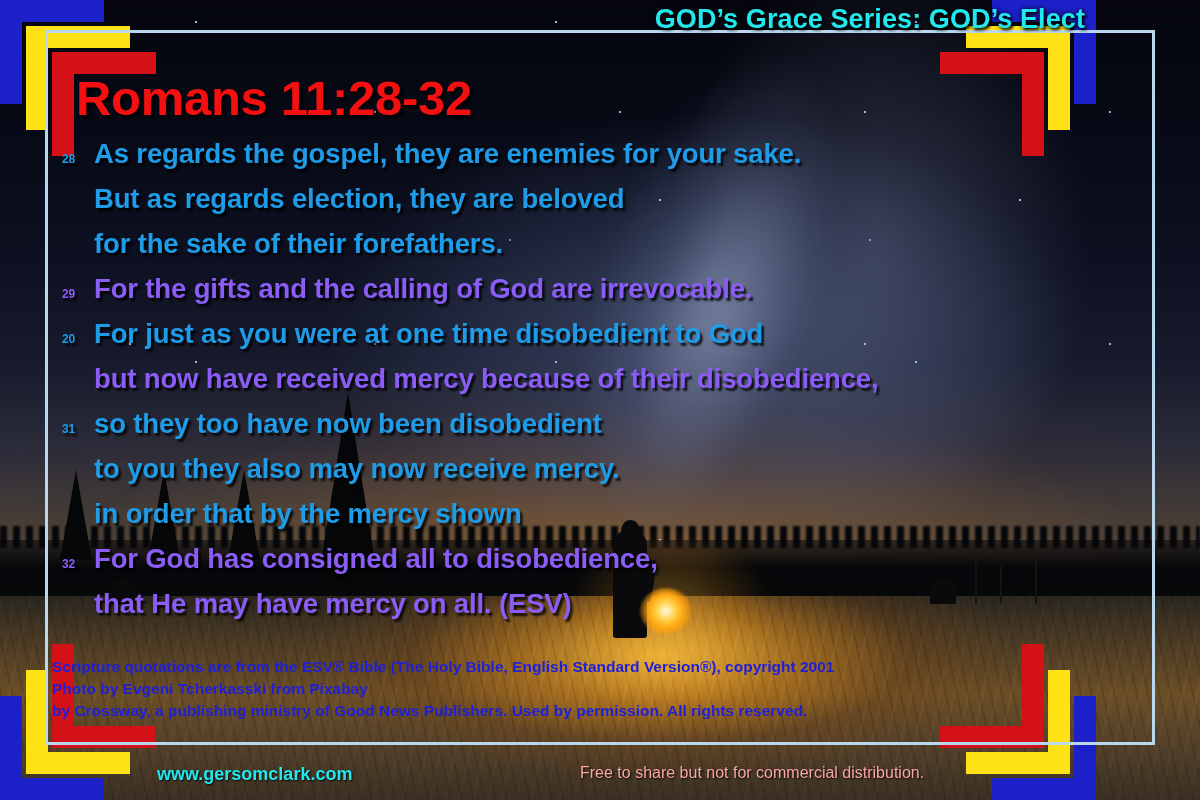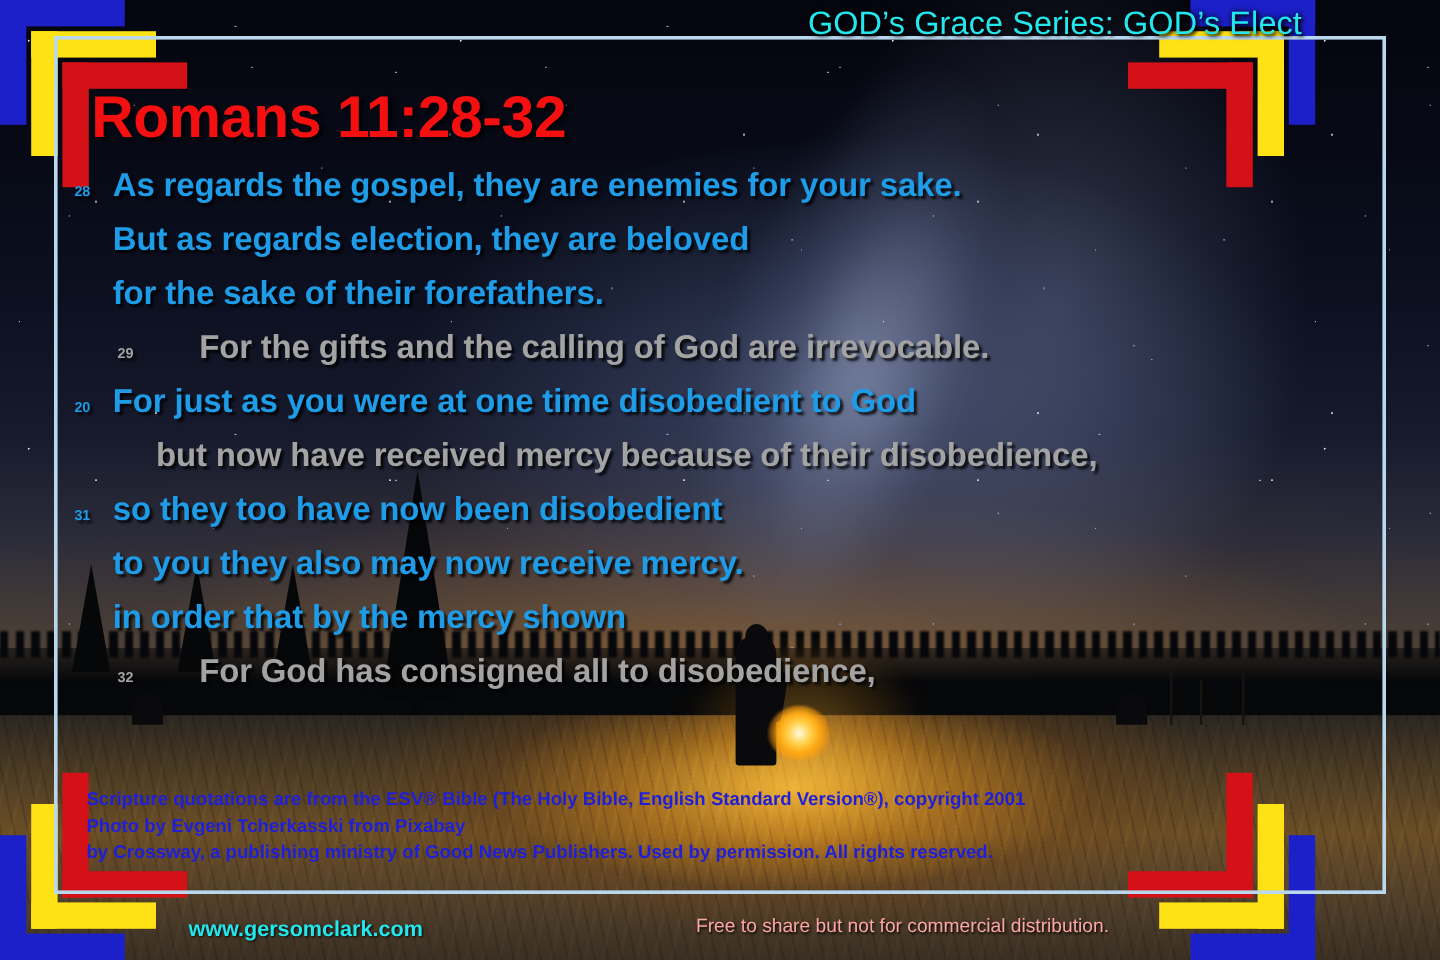--- a/index.html
+++ b/index.html
@@ -170,21 +170,21 @@
   .frame{
     position:absolute; left:45px; top:30px; right:45px; bottom:55px;
     border:3px solid #b9d8ee;
     pointer-events:none;
   }
 
   
   .header{
     position:absolute; left:0; top:4px; width:1085px;
     text-align:right;
-    font-size:27px; font-weight:normal;
+    font-size:27px; font-weight:bold;
     color:#22e8ee;
     letter-spacing:.1px;
     text-shadow:0 0 5px rgba(0,0,0,.95), 2px 2px 3px rgba(0,0,0,.9);
   }
 
   .title{
     position:absolute; left:76px; top:70px;
     font-size:49px; font-weight:bold;
     color:#f41010;
     text-shadow:3px 3px 3px rgba(0,0,0,.85);
@@ -202,24 +202,24 @@
     letter-spacing:-.15px;
     text-shadow:2.5px 2.5px 2px rgba(0,0,0,.80);
   }
   .vnum{
     display:inline-block; width:36px; min-width:36px;
     font-size:12px; font-weight:bold;
     text-align:left; padding-left:4px;
   }
   .vnum.pad{ visibility:hidden; }
   .blue   { color:#1e9ce8; }
-  .yellow { color:#a3a3a3;margin-left:36px; }
+  .yellow { color:#8b5cf6; }
 
   .credits{
-    position:absolute; left:72px; top:656px; width:1020px;
+    position:absolute; left:52px; top:656px; width:1020px;
     font-size:15.5px; font-weight:bold; line-height:22px;
     color:#1f1fd8;
   }
 
   .footer{
     position:absolute; left:0; top:764px; width:1200px;
     height:34px;
   }
   .foot-left{
     position:absolute; left:138px; top:0;
@@ -373,20 +373,24 @@
         <div class="vline">
           <span class="vnum blue pad">31</span>
           <span class="blue">in order that by the mercy shown</span>
         </div>
       </div>
       <div class="verse">
         <div class="vline">
           <span class="vnum yellow">32</span>
           <span class="yellow">For God has consigned all to disobedience,</span>
         </div>
+        <div class="vline">
+          <span class="vnum yellow pad">32</span>
+          <span class="yellow">that He may have mercy on all. (ESV)</span>
+        </div>
       </div>
     </div>
 
   <div class="credits">
     <div>Scripture quotations are from the ESV® Bible (The Holy Bible, English Standard Version®), copyright 2001</div>
     <div>Photo by Evgeni Tcherkasski from Pixabay</div>
     <div>by Crossway, a publishing ministry of Good News Publishers. Used by permission. All rights reserved.</div>
   </div>
 
   <div class="footer">

